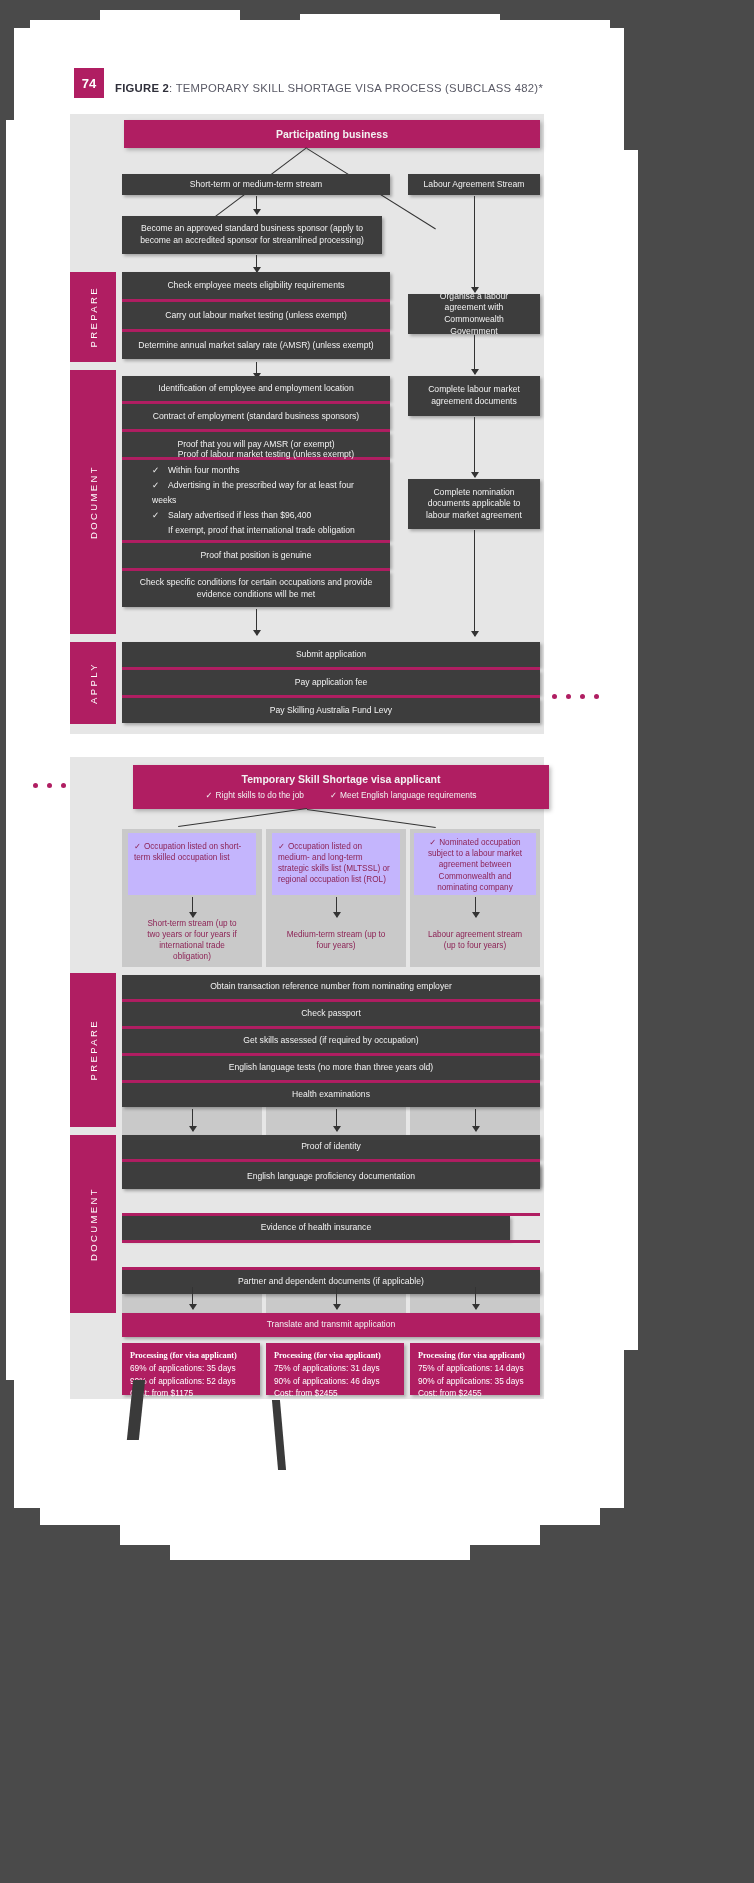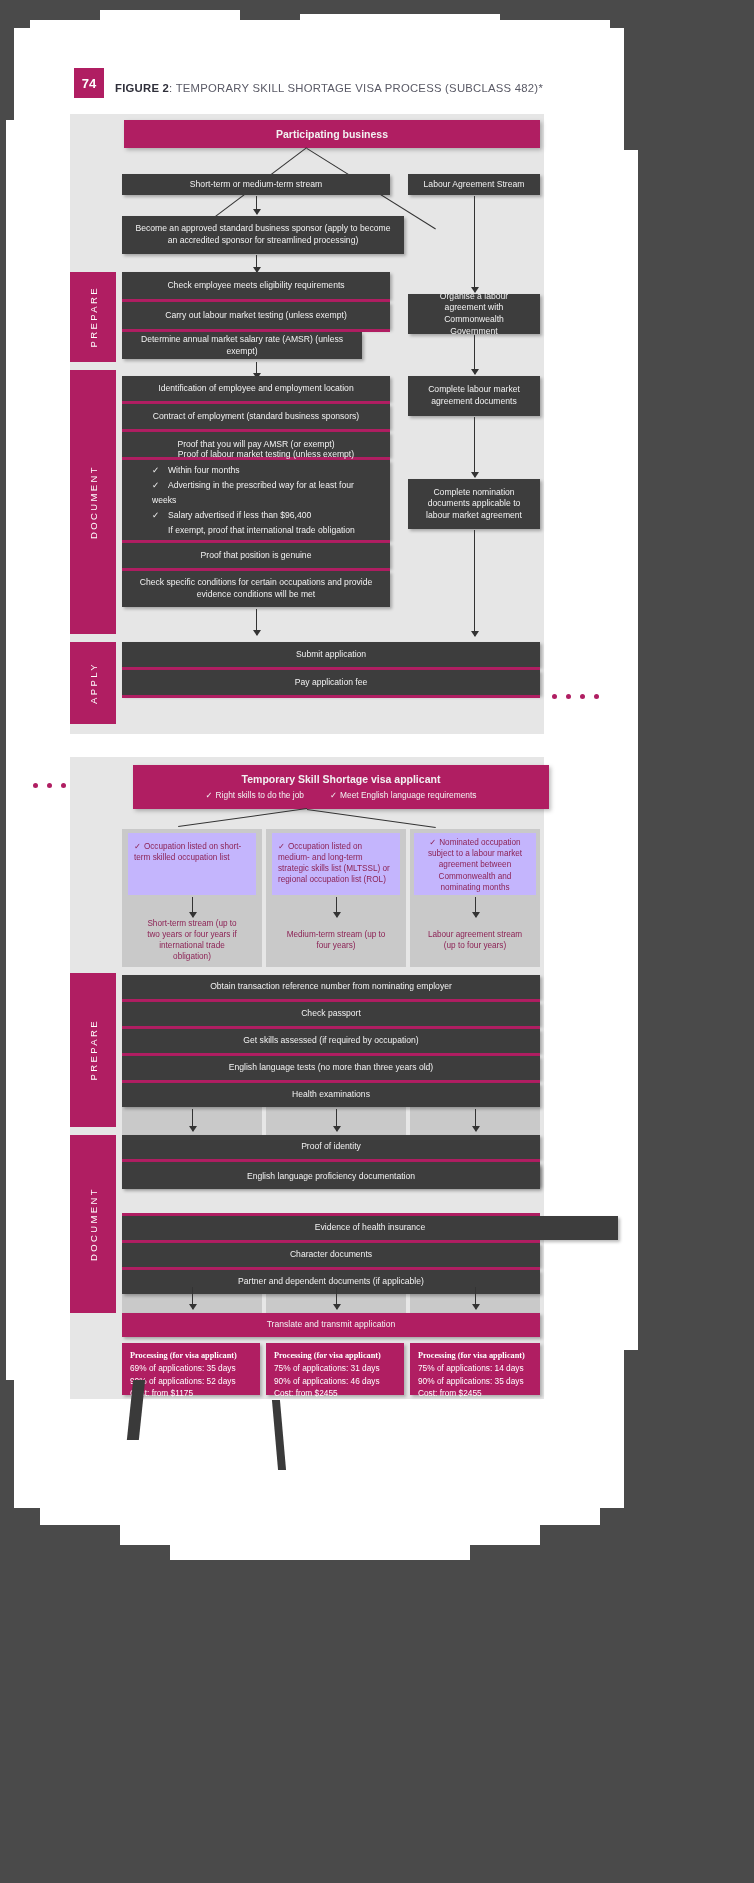--- a/index.html
+++ b/index.html
@@ -235,34 +235,34 @@
 
     <div class="box" style="left:52px;top:60px;width:268px;height:21px;">
       <span>Short-term or medium-term stream</span>
     </div>
     <div class="box" style="left:338px;top:60px;width:132px;height:21px;">
       <span>Labour Agreement Stream</span>
     </div>
 
     <div class="arrow" style="left:186px;top:82px;height:18px;"></div>
 
-    <div class="box" style="left:52px;top:102px;width:282px;height:38px;align-items:center;">
+    <div class="box" style="left:52px;top:102px;width:260px;height:38px;align-items:center;">
       <span>Become an approved standard business sponsor (apply to become an accredited sponsor for streamlined processing)</span>
     </div>
     <div class="arrow" style="left:186px;top:141px;height:17px;"></div>
 
     <div class="box" style="left:52px;top:158px;width:268px;height:27px;">
       <span>Check employee meets eligibility requirements</span>
     </div>
     <div class="sep" style="left:52px;top:185px;width:268px;"></div>
     <div class="box" style="left:52px;top:188px;width:268px;height:27px;">
       <span>Carry out labour market testing (unless exempt)</span>
     </div>
     <div class="sep" style="left:52px;top:215px;width:268px;"></div>
-    <div class="box" style="left:52px;top:218px;width:240px;height:27px;">
+    <div class="box" style="left:52px;top:218px;width:268px;height:27px;">
       <span>Determine annual market salary rate (AMSR) (unless exempt)</span>
     </div>
     <div class="arrow" style="left:186px;top:248px;height:16px;"></div>
 
     <div class="box" style="left:52px;top:262px;width:268px;height:25px;">
       <span>Identification of employee and employment location</span>
     </div>
     <div class="sep" style="left:52px;top:287px;width:268px;"></div>
     <div class="box" style="left:52px;top:290px;width:268px;height:25px;">
       <span>Contract of employment (standard business sponsors)</span>
@@ -291,20 +291,23 @@
     <div class="arrow" style="left:186px;top:495px;height:26px;"></div>
 
     <div class="box" style="left:52px;top:528px;width:418px;height:25px;">
       <span>Submit application</span>
     </div>
     <div class="sep" style="left:52px;top:553px;width:418px;"></div>
     <div class="box" style="left:52px;top:556px;width:418px;height:25px;">
       <span>Pay application fee</span>
     </div>
     <div class="sep" style="left:52px;top:581px;width:418px;"></div>
+    <div class="box" style="left:52px;top:584px;width:418px;height:25px;">
+      <span>Pay Skilling Australia Fund Levy</span>
+    </div>
 
     <div class="arrow" style="left:404px;top:82px;height:96px;"></div>
     <div class="box" style="left:338px;top:180px;width:132px;height:40px;">
       <span>Organise a labour agreement with Commonwealth Government</span>
     </div>
     <div class="arrow" style="left:404px;top:221px;height:39px;"></div>
     <div class="box" style="left:338px;top:262px;width:132px;height:40px;">
       <span>Complete labour market agreement documents</span>
     </div>
     <div class="arrow" style="left:404px;top:303px;height:60px;"></div>
@@ -344,21 +347,21 @@
     <div class="diag" style="left:237px;top:52px;width:130px;transform:rotate(172deg);"></div>
     <div class="diag" style="left:237px;top:52px;width:130px;transform:rotate(8deg);"></div>
 
     <div class="box grey-opt" style="left:58px;top:76px;width:128px;height:62px;">
       <span><span class="ck">✓</span><span>Occupation listed on short-term skilled occupation list</span></span>
     </div>
     <div class="box grey-opt" style="left:202px;top:76px;width:128px;height:62px;">
       <span><span class="ck">✓</span><span>Occupation listed on medium- and long-term strategic skills list (MLTSSL) or regional occupation list (ROL)</span></span>
     </div>
     <div class="box grey-opt" style="left:344px;top:76px;width:122px;height:62px;text-align:center;align-items:center;">
-      <span><span class="ck">✓</span><span>Nominated occupation subject to a labour market agreement between Commonwealth and nominating months</span></span>
+      <span><span class="ck">✓</span><span>Nominated occupation subject to a labour market agreement between Commonwealth and nominating company</span></span>
     </div>
 
     <div class="arrow" style="left:122px;top:140px;height:20px;"></div>
     <div class="arrow" style="left:266px;top:140px;height:20px;"></div>
     <div class="arrow" style="left:405px;top:140px;height:20px;"></div>
 
     <div class="box light" style="left:58px;top:162px;width:128px;height:42px;">
       <span>Short-term stream (up to two years or four years if international trade obligation)</span>
     </div>
     <div class="box light" style="left:202px;top:162px;width:128px;height:42px;">
@@ -397,27 +400,24 @@
     </div>
     <div class="sep" style="left:52px;top:402px;width:418px;"></div>
     <div class="box" style="left:52px;top:405px;width:418px;height:24px;">
       <span>Skills and occupation documentation (licences, resume, references etc.)</span>
     </div>
     <div class="sep" style="left:52px;top:429px;width:418px;"></div>
     <div class="box" style="left:52px;top:408px;width:418px;height:24px;">
       <span>English language proficiency documentation</span>
     </div>
     <div class="sep" style="left:52px;top:456px;width:418px;"></div>
-    <div class="box" style="left:52px;top:459px;width:496px;height:24px;">
+    <div class="box" style="left:52px;top:459px;width:388px;height:24px;">
       <span>Evidence of health insurance</span>
     </div>
     <div class="sep" style="left:52px;top:483px;width:418px;"></div>
-    <div class="box" style="left:52px;top:486px;width:418px;height:24px;">
-      <span>Character documents</span>
-    </div>
     <div class="sep" style="left:52px;top:510px;width:418px;"></div>
     <div class="box" style="left:52px;top:513px;width:418px;height:24px;">
       <span>Partner and dependent documents (if applicable)</span>
     </div>
 
     <div class="arrow" style="left:122px;top:530px;height:22px;"></div>
     <div class="arrow" style="left:266px;top:530px;height:22px;"></div>
     <div class="arrow" style="left:405px;top:530px;height:22px;"></div>
 
     <div class="box" style="left:52px;top:556px;width:418px;height:24px;background:#b01e62;">

